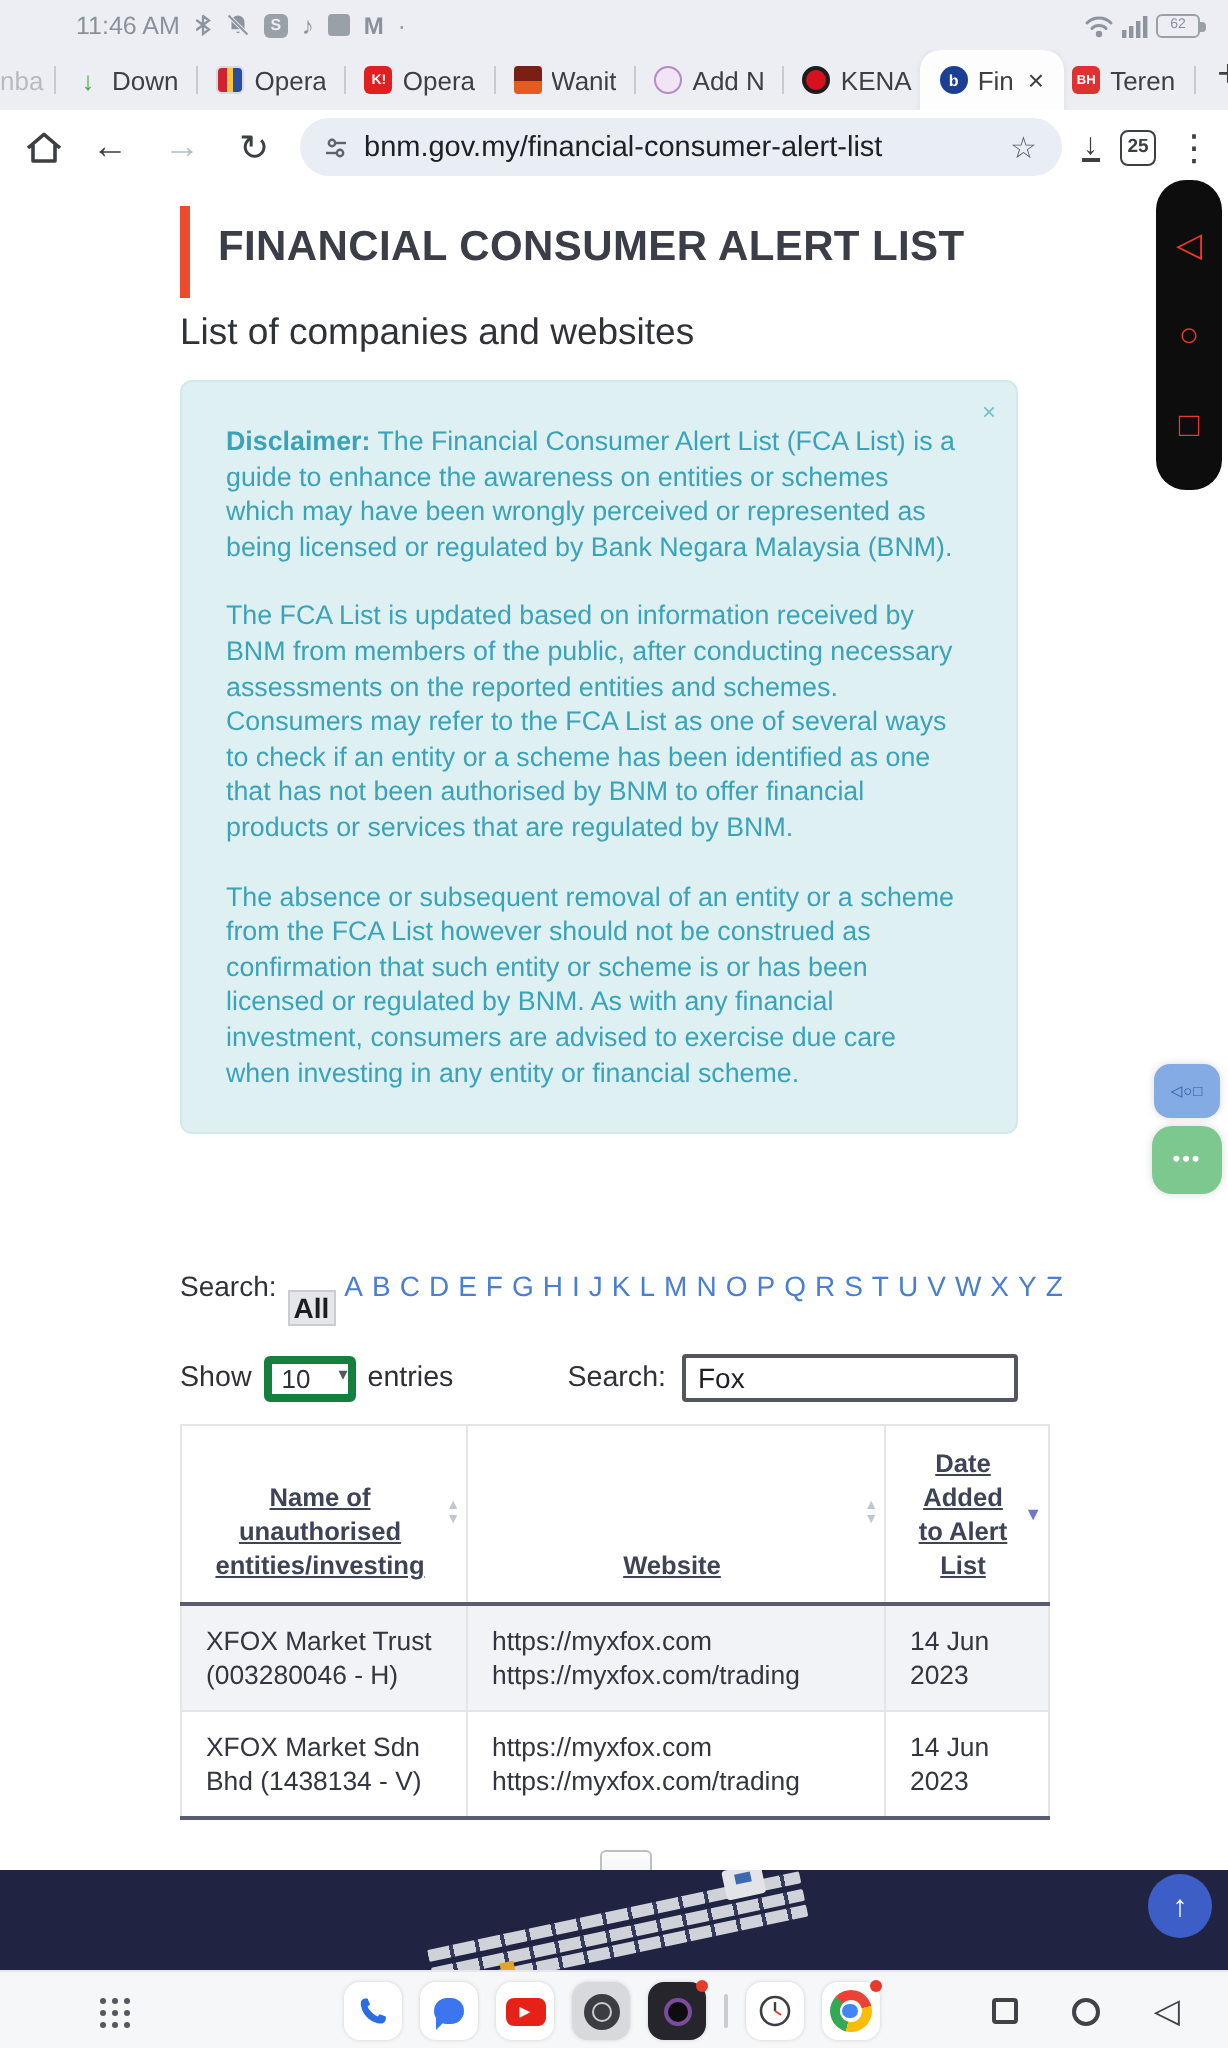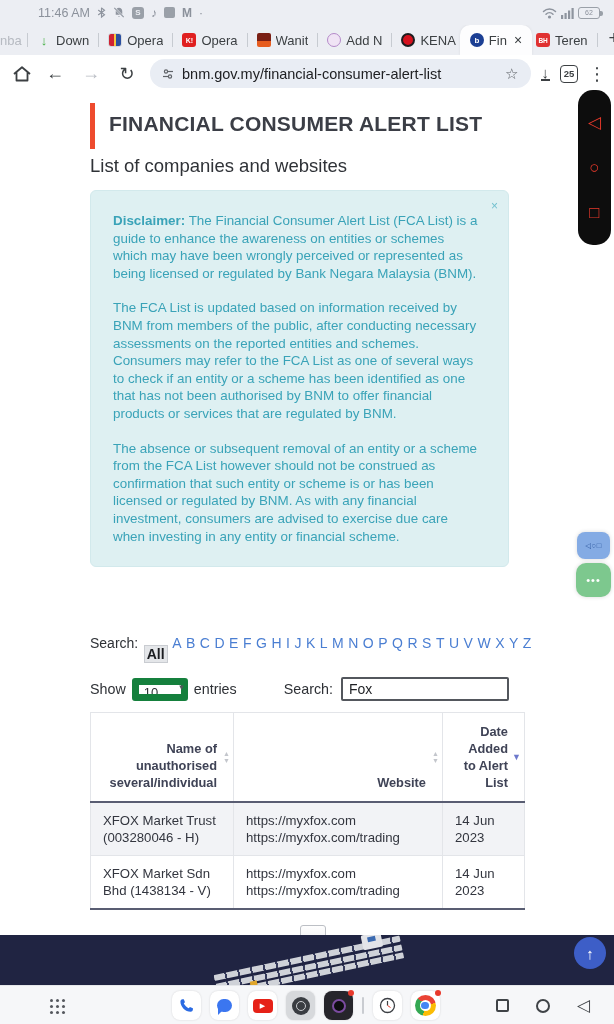--- a/index.html
+++ b/index.html
@@ -65,30 +65,30 @@
   .disc-close { position:absolute; top:8px; right:10px; border:none; background:none; color:#72c0cf; font-size:12px; cursor:pointer; }
 
   .alpha-row { margin-top:56px; display:flex; align-items:center; gap:4.5px; font-size:14px; white-space:nowrap; }
   .alpha-label { color:#2e3136; margin-right:1px; }
   .alpha-all { color:#1b1d21; font-weight:bold; background:#e4e6e9; border:1px solid #c9ccd1; padding:0 2px;margin-top:22px; }
   .alpha { color:#4a7ed2; text-decoration:none; }
 
   .controls-row { margin-top:14px; display:flex; align-items:center; justify-content:space-between; font-size:14.3px; color:#2e3136; }
   .show-group { display:flex; align-items:center; gap:6px; }
   .sel-wrap { position:relative; display:inline-block; }
-  .sel-wrap select { appearance:none; -webkit-appearance:none; width:56px; height:23px; border:7px solid #15803d; border-radius:3px;
+  .sel-wrap select { appearance:none; -webkit-appearance:none; width:46px; height:23px; border:4px solid #15803d; border-radius:3px;
     background:#fff; font-size:13px; color:#2e3136; padding:0 14px 0 5px; font-family:"Liberation Sans",sans-serif; }
   .sel-caret { position:absolute; right:4px; top:4px; font-size:9px; color:#54575c; pointer-events:none; }
   .search-group { display:flex; align-items:center; gap:8px; }
   .search-group input { width:168px; height:24px; border:2px solid #53575d; border-radius:2px; font-size:14px;
     padding:0 6px; color:#1e2024; font-family:"Liberation Sans",sans-serif; }
 
   table.fca { margin-top:11px; width:434px; border-collapse:collapse; border:1px solid #e3e5e9; table-layout:fixed; }
-  .fca th { position:relative; vertical-align:bottom; text-align:right; font-size:12.8px; font-weight:bold; color:#3f4356;
-    line-height:17px; padding:10px 16px 10px 12px; border-bottom:2px solid #595d72; border-right:1px solid #e3e5e9; background:#fff; }
+  .fca th { position:relative; vertical-align:bottom; text-align:center; font-size:12.8px; font-weight:bold; color:#3f4356;
+    line-height:17px; padding:10px 16px 10px 12px; border-bottom:2px solid #595d72; border-right:1px solid #e3e5e9; background:#fff;text-decoration:underline; }
   .fca th:last-child, .fca td:last-child { border-right:none; }
   .fca td { vertical-align:top; font-size:13.2px; color:#33363f; line-height:17px; padding:9px 10px 9px 12px;
     border-right:1px solid #e3e5e9; border-bottom:1px solid #e3e5e9; }
   .fca tr.stripe td { background:#f2f3f6; }
   .fca tbody tr:last-child td { border-bottom:2px solid #595d72; }
   .sort { position:absolute; right:3px; top:50%; transform:translateY(-50%); display:flex; flex-direction:column; line-height:6.5px;
     font-size:7px; color:#c3c6cc; }
   .sort.active { font-size:9px; color:#6d79cc; }
 
   .pagination { margin-top:15px; display:flex; align-items:center; justify-content:center; gap:18px; font-size:13.3px; font-weight:600; }
@@ -313,21 +313,21 @@
       </div>
 
       <table class="fca">
         <colgroup>
             <col style="width:143px">
             <col style="width:209px">
             <col style="width:82px">
           </colgroup>
         <thead>
           <tr>
-            <th><span>Name of unauthorised several/individual</span>
+            <th><span>Name of unauthorised entities/investing</span>
               <span class="sort">
                   <span>▲</span>
                   <span>▼</span>
                 </span></th>
             <th><span>Website</span>
               <span class="sort">
                   <span>▲</span>
                   <span>▼</span>
                 </span></th>
             <th><span>Date Added to Alert List</span>

